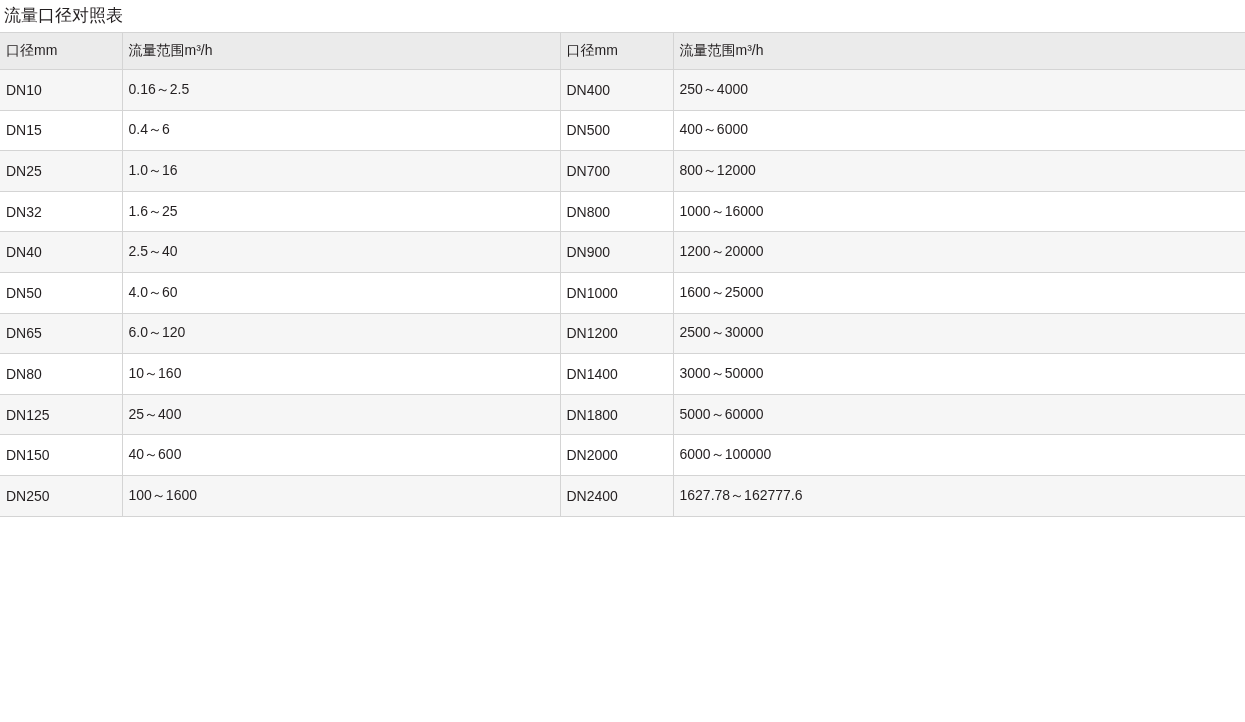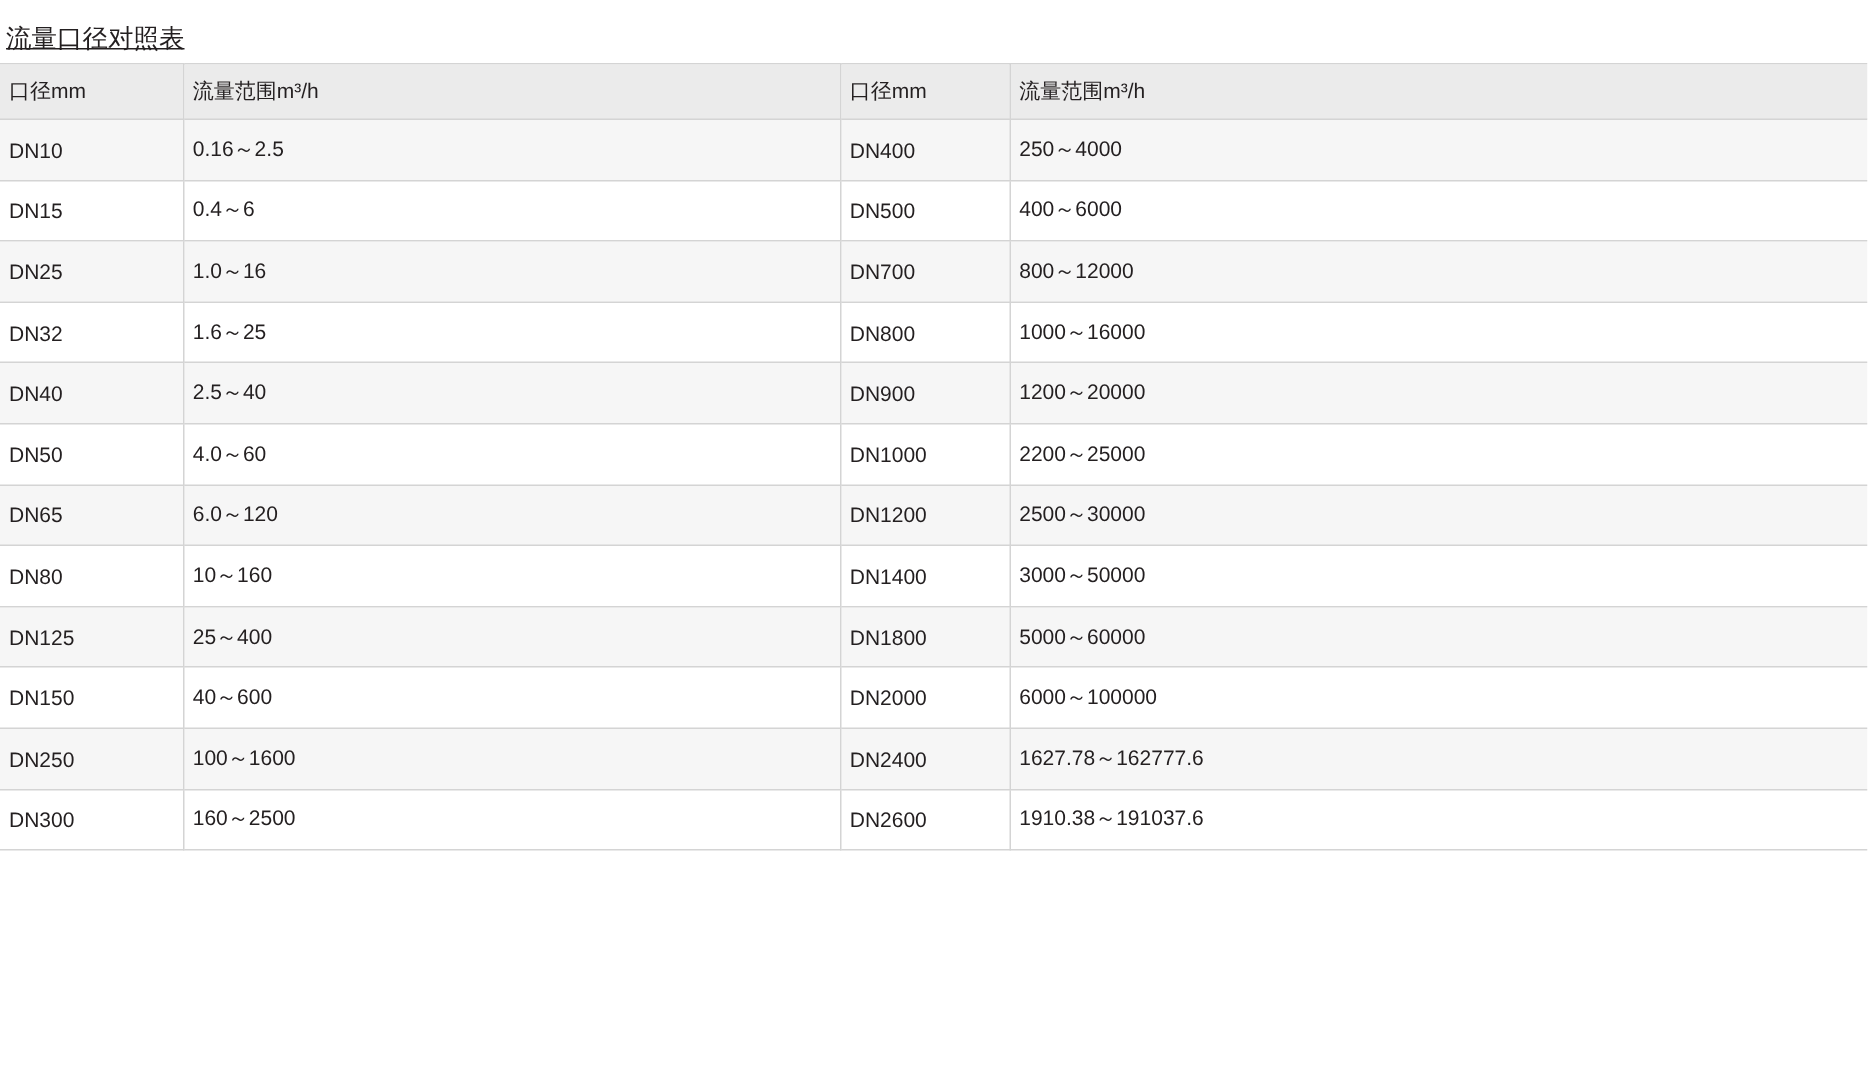--- a/index.html
+++ b/index.html
@@ -10,24 +10,23 @@
   body {
     width: 1245px;
     height: 722px;
     font-family: "Liberation Sans", sans-serif;
     color: #231f20;
     overflow: hidden;
   }
   .page-title {
     font-size: 17px;
     line-height: 20px;
-    padding: 16px 0 6px 4px;
+    padding: 6px 0 6px 4px;
     color: #231f20;
     white-space: nowrap;
-    text-decoration: underline;
   }
   table.flow-table {
     border-collapse: collapse;
     width: 1245px;
     table-layout: fixed;
     font-size: 14px;
   }
   table.flow-table col.c1 { width: 122px; }
   table.flow-table col.c2 { width: 438px; }
   table.flow-table col.c3 { width: 113px; }
@@ -109,21 +108,21 @@
       <tr>
         <td>DN40</td>
         <td>2.5～40</td>
         <td>DN900</td>
         <td>1200～20000</td>
       </tr>
       <tr>
         <td>DN50</td>
         <td>4.0～60</td>
         <td>DN1000</td>
-        <td>2200～25000</td>
+        <td>1600～25000</td>
       </tr>
       <tr>
         <td>DN65</td>
         <td>6.0～120</td>
         <td>DN1200</td>
         <td>2500～30000</td>
       </tr>
       <tr>
         <td>DN80</td>
         <td>10～160</td>
@@ -141,20 +140,14 @@
         <td>40～600</td>
         <td>DN2000</td>
         <td>6000～100000</td>
       </tr>
       <tr>
         <td>DN250</td>
         <td>100～1600</td>
         <td>DN2400</td>
         <td>1627.78～162777.6</td>
       </tr>
-      <tr>
-        <td>DN300</td>
-        <td>160～2500</td>
-        <td>DN2600</td>
-        <td>1910.38～191037.6</td>
-      </tr>
     </tbody>
 </table>
 
 </body></html>

